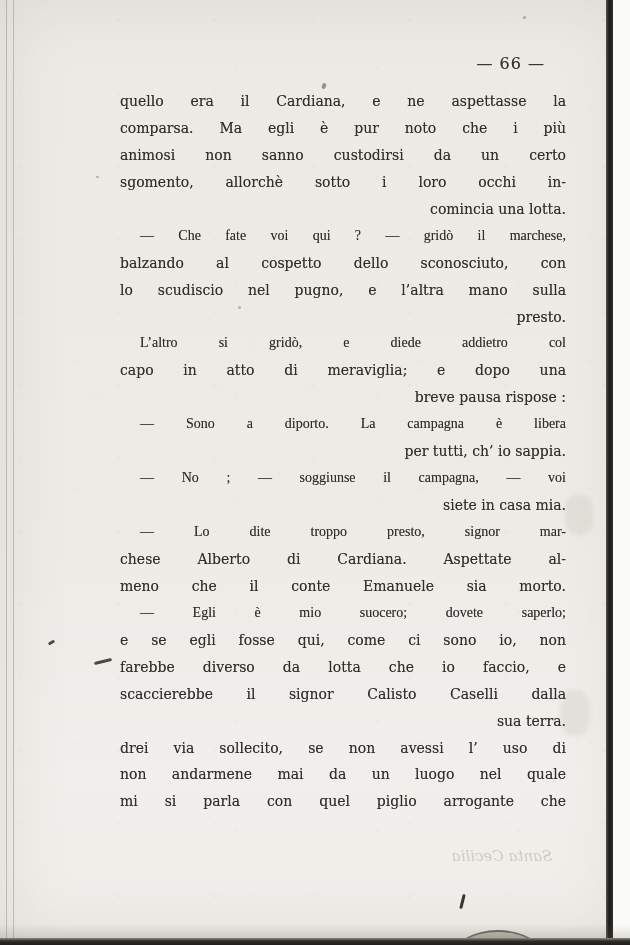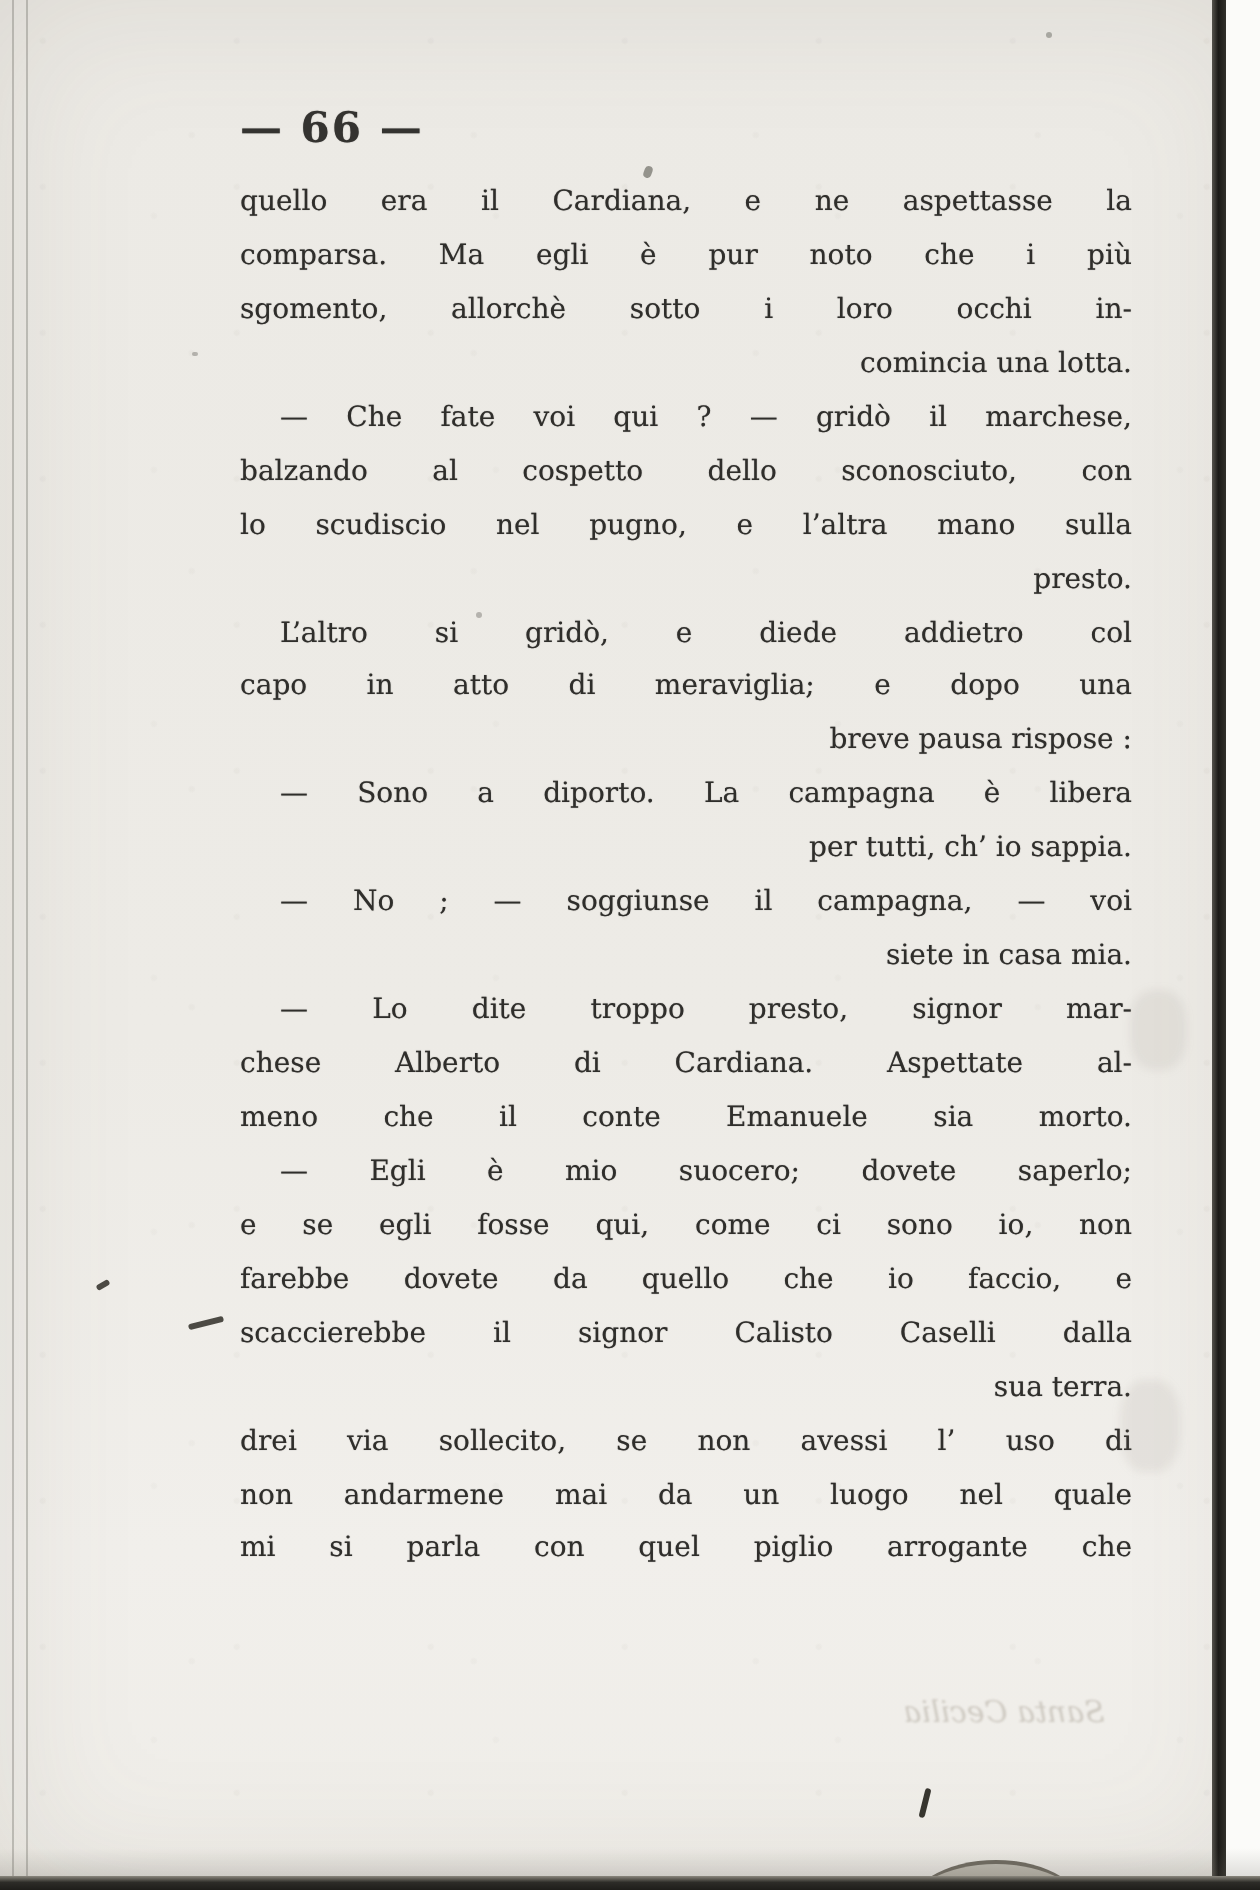--- a/index.html
+++ b/index.html
@@ -37,33 +37,33 @@
     background:linear-gradient(180deg,#8b887e 0%,#2d2c28 45%,#1e1d1a 100%);}
   .page-curl{
     position:absolute;left:452px;top:930px;width:92px;height:26px;
     border-radius:50% 50% 0 0 / 100% 100% 0 0;
     background:linear-gradient(180deg,#b3b0a6 0%,#8c867b 70%);
     border-top:2px solid #6d695f;
   }
   
   .pagenum{
     position:absolute;left:120px;top:49px;width:425px;
-    text-align:left;font-size:21px;font-weight:bold;line-height:30px;
+    text-align:right;font-size:16px;font-weight:normal;line-height:30px;
     letter-spacing:1px;color:#343330;
     text-shadow:0 0 0.5px rgba(52,51,48,0.55);
   }
   
   .textblock{
     position:absolute;left:120px;top:88px;width:446px;
     font-size:14px;color:#2f2e2b;
     text-shadow:0 0 0.5px rgba(47,46,43,0.5);
   }
   .line{height:26.95px;line-height:26.95px;white-space:nowrap;text-align:right;}
   .line.j{white-space:normal;text-align:justify;text-align-last:justify;}
-  .line.ind{text-indent:20px;}
+  .line.ind{text-indent:20px;font-family:Liberation Serif, serif;}
   
   .showthrough{
     position:absolute;left:422px;top:847px;width:160px;
     transform:scaleX(-1);
     font-style:italic;font-size:15px;color:rgba(128,120,102,0.30);
     filter:blur(0.6px);text-align:center;
   }
   .showthrough-blob{position:absolute;background:rgba(130,122,104,0.10);filter:blur(2px);border-radius:40%;}
   
   .mark{position:absolute;background:#4c4a44;border-radius:2px;}
@@ -86,39 +86,40 @@
   <div class="gutter-streak" style="left:13px"></div>
 
   <div class="edge-paper"></div>
   <div class="edge-line"></div>
 
   <div class="pagenum">— 66 —</div>
 
   <div class="textblock">
       <div class="line j">quello era il Cardiana, e ne aspettasse la</div>
       <div class="line j">comparsa. Ma egli è pur noto che i più</div>
+      <div class="line j">animosi non sanno custodirsi da un certo</div>
       <div class="line j">sgomento, allorchè sotto i loro occhi in-</div>
       <div class="line">comincia una lotta.</div>
       <div class="line j ind">— Che fate voi qui ? — gridò il marchese,</div>
       <div class="line j">balzando al cospetto dello sconosciuto, con</div>
       <div class="line j">lo scudiscio nel pugno, e l’altra mano sulla</div>
       <div class="line">presto.</div>
       <div class="line j ind">L’altro si gridò, e diede addietro col</div>
       <div class="line j">capo in atto di meraviglia; e dopo una</div>
       <div class="line">breve pausa rispose :</div>
       <div class="line j ind">— Sono a diporto. La campagna è libera</div>
       <div class="line">per tutti, ch’ io sappia.</div>
       <div class="line j ind">— No ; — soggiunse il campagna, — voi</div>
       <div class="line">siete in casa mia.</div>
       <div class="line j ind">— Lo dite troppo presto, signor mar-</div>
       <div class="line j">chese Alberto di Cardiana. Aspettate al-</div>
       <div class="line j">meno che il conte Emanuele sia morto.</div>
       <div class="line j ind">— Egli è mio suocero; dovete saperlo;</div>
       <div class="line j">e se egli fosse qui, come ci sono io, non</div>
-      <div class="line j">farebbe dovete da quello che io faccio, e</div>
+      <div class="line j">farebbe diverso da lotta che io faccio, e</div>
       <div class="line j">scaccierebbe il signor Calisto Caselli dalla</div>
       <div class="line">sua terra.</div>
       <div class="line j">drei via sollecito, se non avessi l’ uso di</div>
       <div class="line j">non andarmene mai da un luogo nel quale</div>
       <div class="line j">mi si parla con quel piglio arrogante che</div>
     </div>
 
   <div class="showthrough">Santa Cecilia</div>
   <div class="showthrough-blob" style="left:565px;top:495px;width:28px;height:40px;"></div>
   <div class="showthrough-blob" style="left:560px;top:690px;width:30px;height:46px;"></div>

